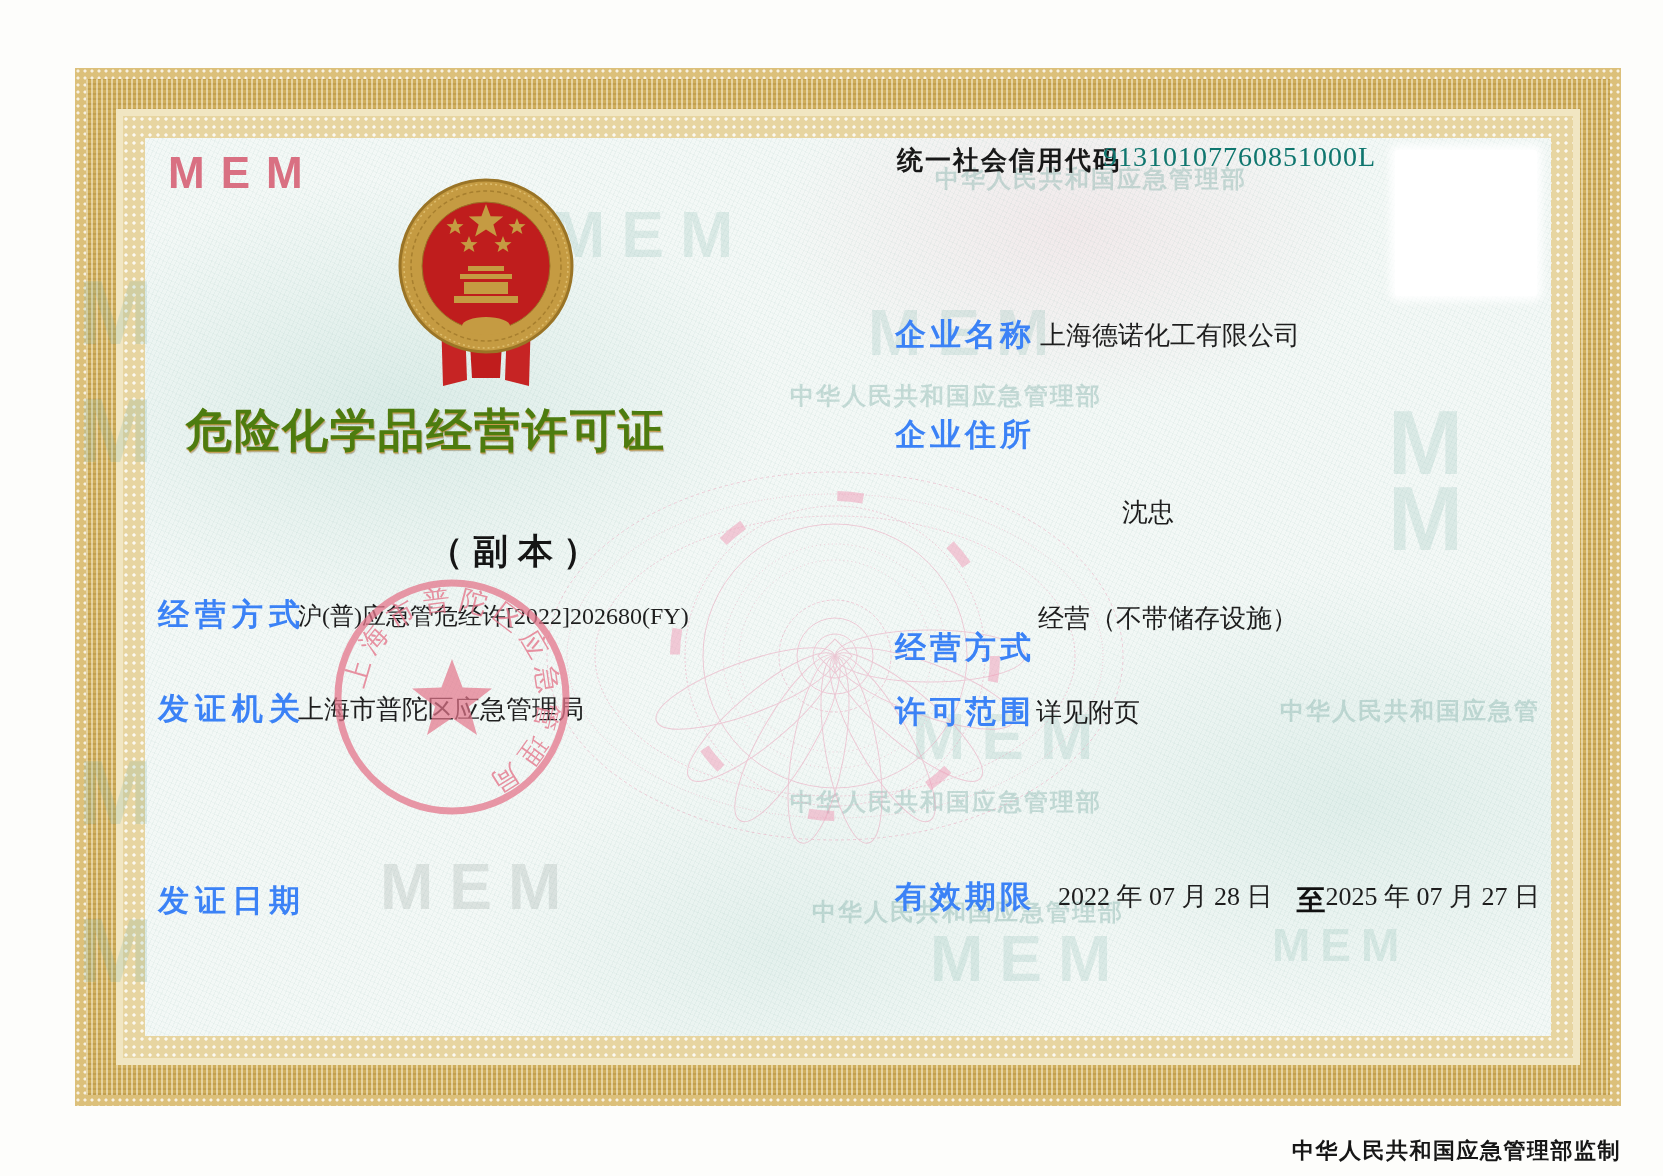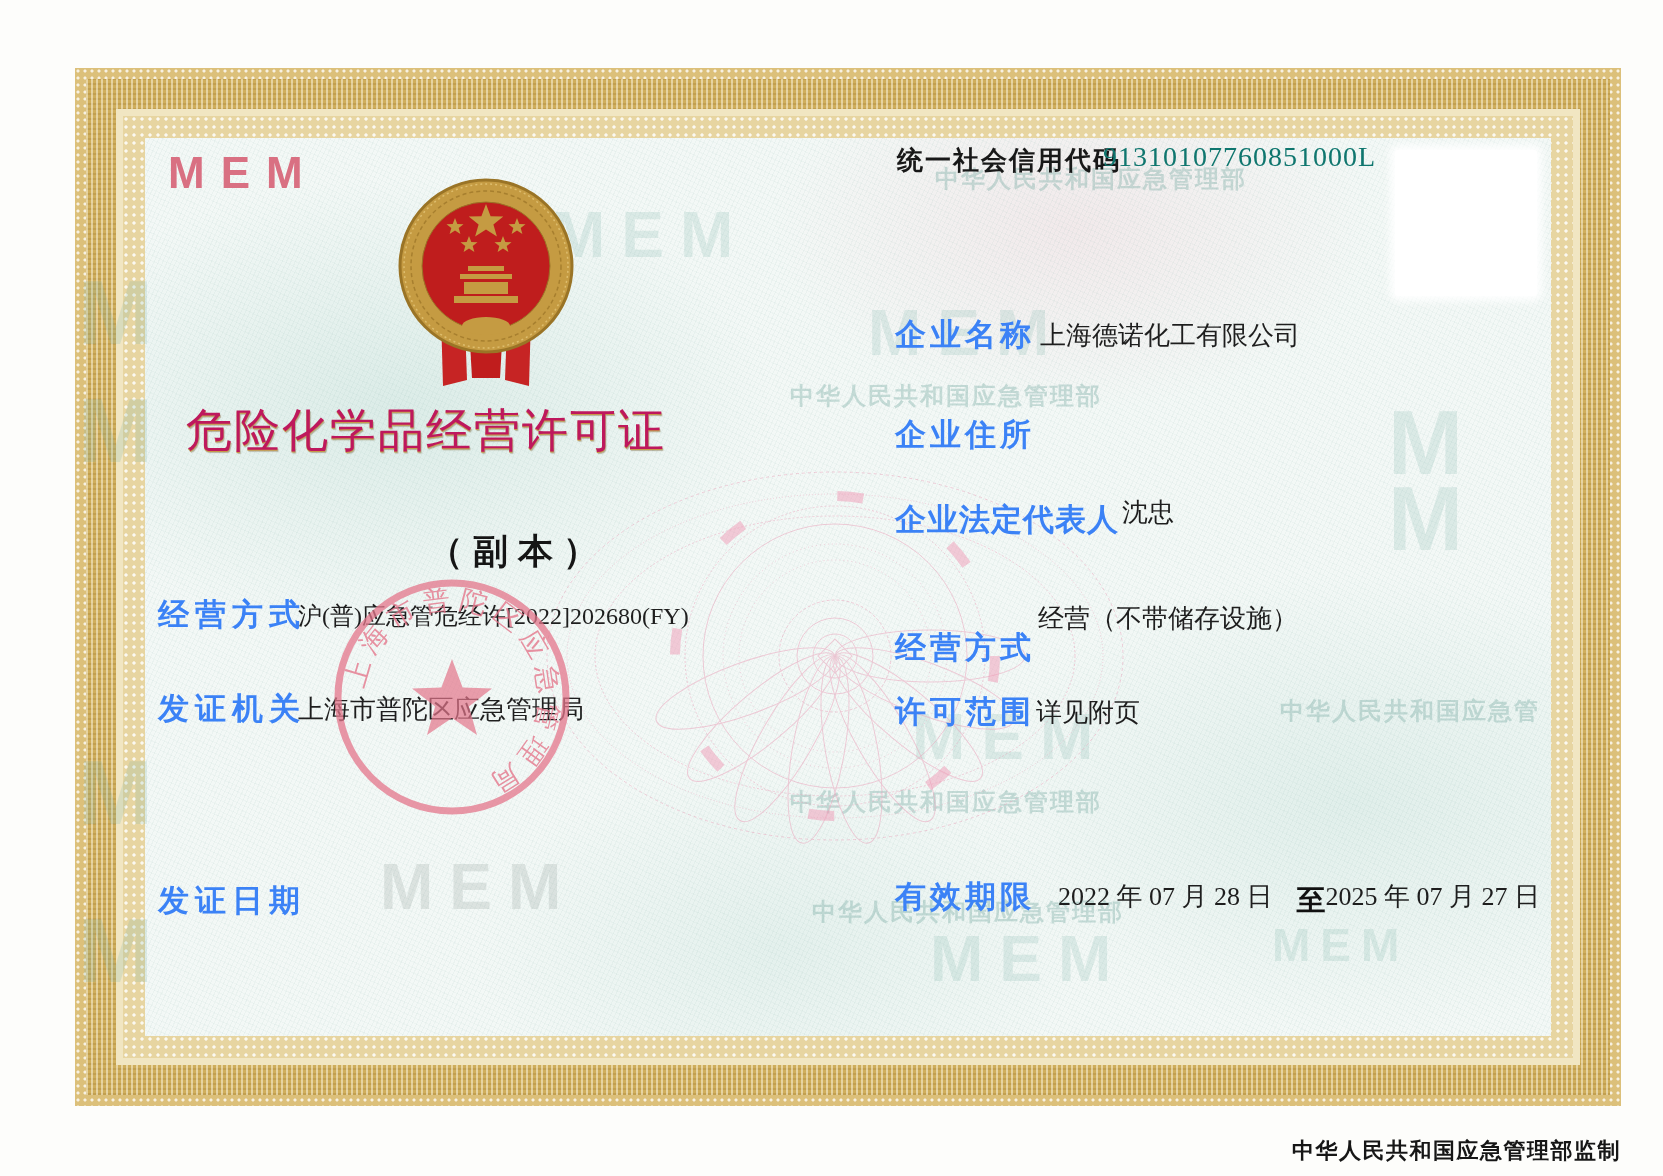--- a/index.html
+++ b/index.html
@@ -34,21 +34,21 @@
   .wm-mem.small{font-size:46px;letter-spacing:10px;}
   .wm-mem.gray{color:rgba(150,162,158,.25);}
   .wm-line{font-size:24px;font-weight:700;letter-spacing:2px;color:rgba(122,172,162,.38);
            white-space:nowrap;overflow:hidden;width:330px;}
 
   
   .content{position:absolute;inset:0;z-index:5;}
   .logo-mem{position:absolute;left:168px;top:148px;font-size:44px;font-weight:800;
             letter-spacing:16px;color:#d97082;}
   .title{position:absolute;left:186px;top:400px;font-family:"Liberation Serif","DejaVu Serif",serif;
-         font-size:46px;font-weight:400;letter-spacing:2px;color:#be185d;
+         font-size:46px;font-weight:700;letter-spacing:2px;color:#4d7c0f;
          text-shadow:0 1px 0 #c79a4a,1px 2px 1px rgba(90,60,10,.35);}
   .subtitle{position:absolute;left:428px;top:498px;font-size:35px;font-weight:700;
             letter-spacing:10px;color:#151515;margin-top:30px;}
   .label{position:absolute;font-size:31px;font-weight:700;color:#3b82f6;letter-spacing:6px;}
   .label.tight{letter-spacing:1px;}
   .value{position:absolute;font-family:"Liberation Serif","DejaVu Serif",serif;font-size:26px;
          color:#1e1e1e;}
   .credit-label{position:absolute;left:897px;top:143px;font-size:26px;font-weight:700;
                 letter-spacing:2px;color:#181818;}
   .credit-value{position:absolute;left:1103px;top:141px;font-family:"Liberation Serif","DejaVu Serif",serif;
@@ -184,21 +184,20 @@
     <div class="label" style="left:158px;top:688px">发证机关</div>
     <div class="value" style="left:298px;top:692px">上海市普陀区应急管理局</div>
 
     <div class="label" style="left:158px;top:880px">发证日期</div>
 
     <div class="label" style="left:895px;top:314px;letter-spacing:4px">企业名称</div>
     <div class="value" style="left:1040px;top:318px">上海德诺化工有限公司</div>
 
     <div class="label" style="left:895px;top:414px;letter-spacing:4px">企业住所</div>
 
-    <div class="label tight" style="left:895px;top:499px">企业法定代表人</div>
     <div class="value" style="left:1122px;top:495px">沈忠</div>
 
     <div class="label" style="left:895px;top:627px;letter-spacing:4px">经营方式</div>
     <div class="value" style="left:1038px;top:601px">经营（不带储存设施）</div>
 
     <div class="label" style="left:895px;top:691px;letter-spacing:4px">许可范围</div>
     <div class="value" style="left:1036px;top:695px">详见附页</div>
 
     <div class="label" style="left:895px;top:876px;letter-spacing:4px">有效期限</div>
     <div class="validity-row">

